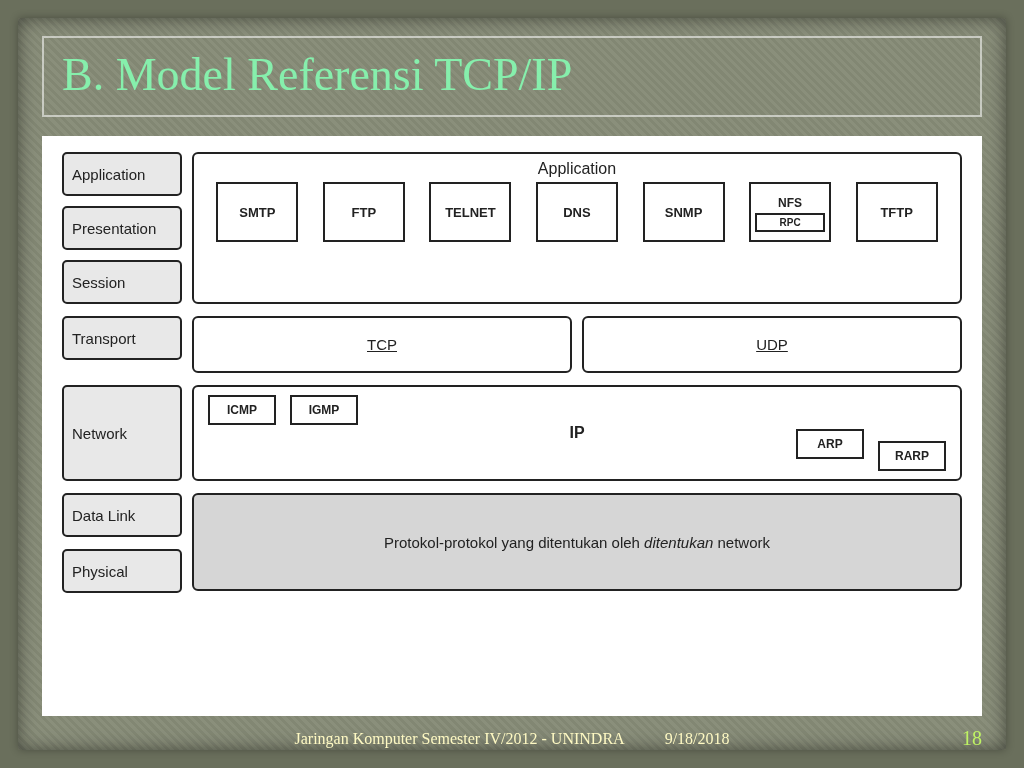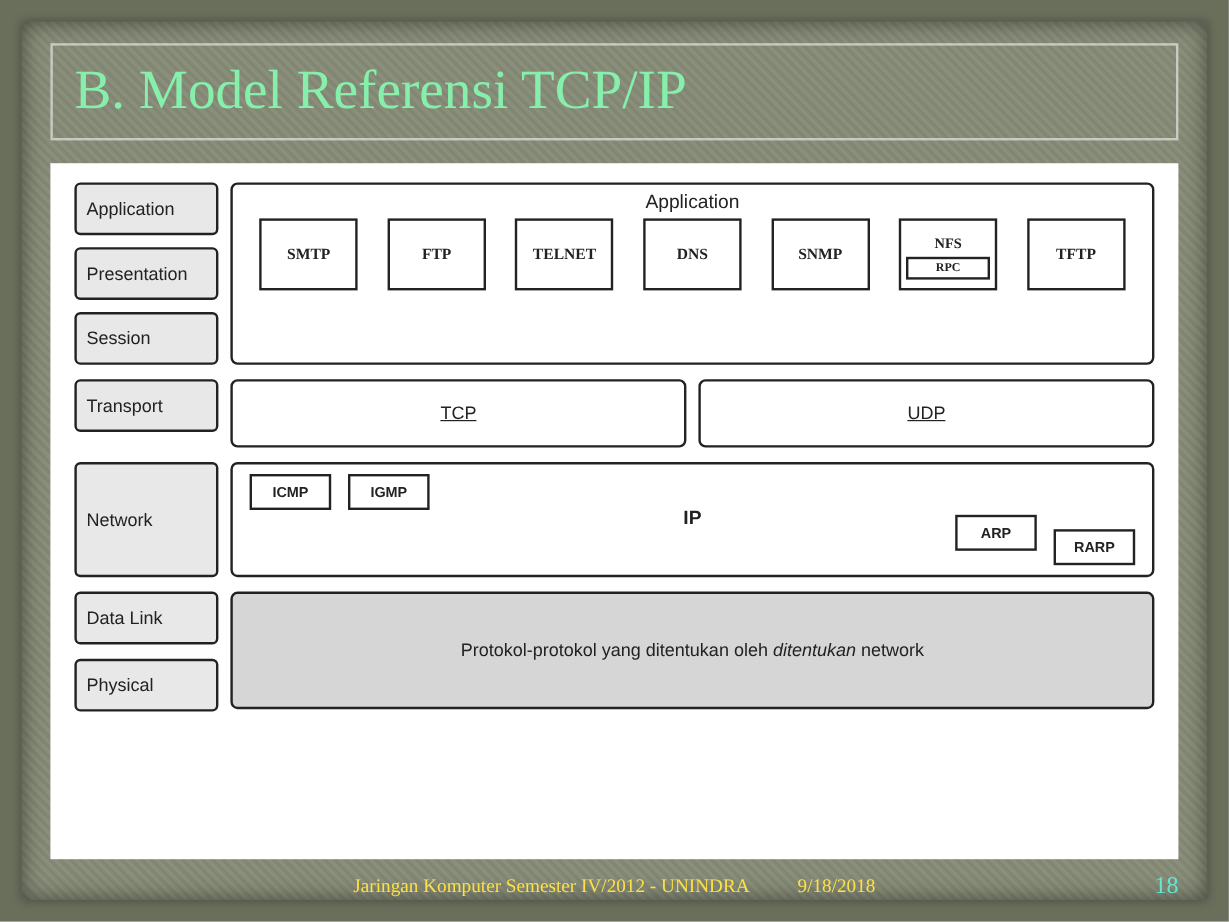--- a/index.html
+++ b/index.html
@@ -81,21 +81,20 @@
   }
   .group-title {
     font-size: 16px;
     margin: 2px 0 4px 0;
   }
   .proto-strip {
     width: 100%;
     display: flex;
     justify-content: space-around;
     align-items: flex-end;
-    font-family: Liberation Serif, serif;
   }
   .proto-box {
     width: 82px;
     height: 60px;
     border: 2px solid #222;
     background: #fff;
     display: flex;
     align-items: center;
     justify-content: center;
     font-size: 13px;
@@ -169,29 +168,29 @@
   .stack-left { display: flex; flex-direction: column; gap: 12px; width: 120px; }
   .stack-right { flex: 1; display: flex; }
   .trio-left { display: flex; flex-direction: column; gap: 10px; width: 120px; }
   .footer {
     position: absolute;
     left: 42px; right: 42px; bottom: 20px;
     display: flex;
     justify-content: center;
     align-items: center;
     gap: 40px;
-    color: #fde047;
+    color: #fef9c3;
     font-family: Georgia, serif;
     font-size: 16px;
   }
   .page-no {
     position: absolute;
     right: 42px;
     bottom: 18px;
-    color: #5eead4;
+    color: #bef264;
     font-family: Georgia, serif;
     font-size: 20px;
   }
   .italic { font-style: italic; }
 </style>
 </head>
 <body>
 
 <div class="paper-bg"></div>
 

